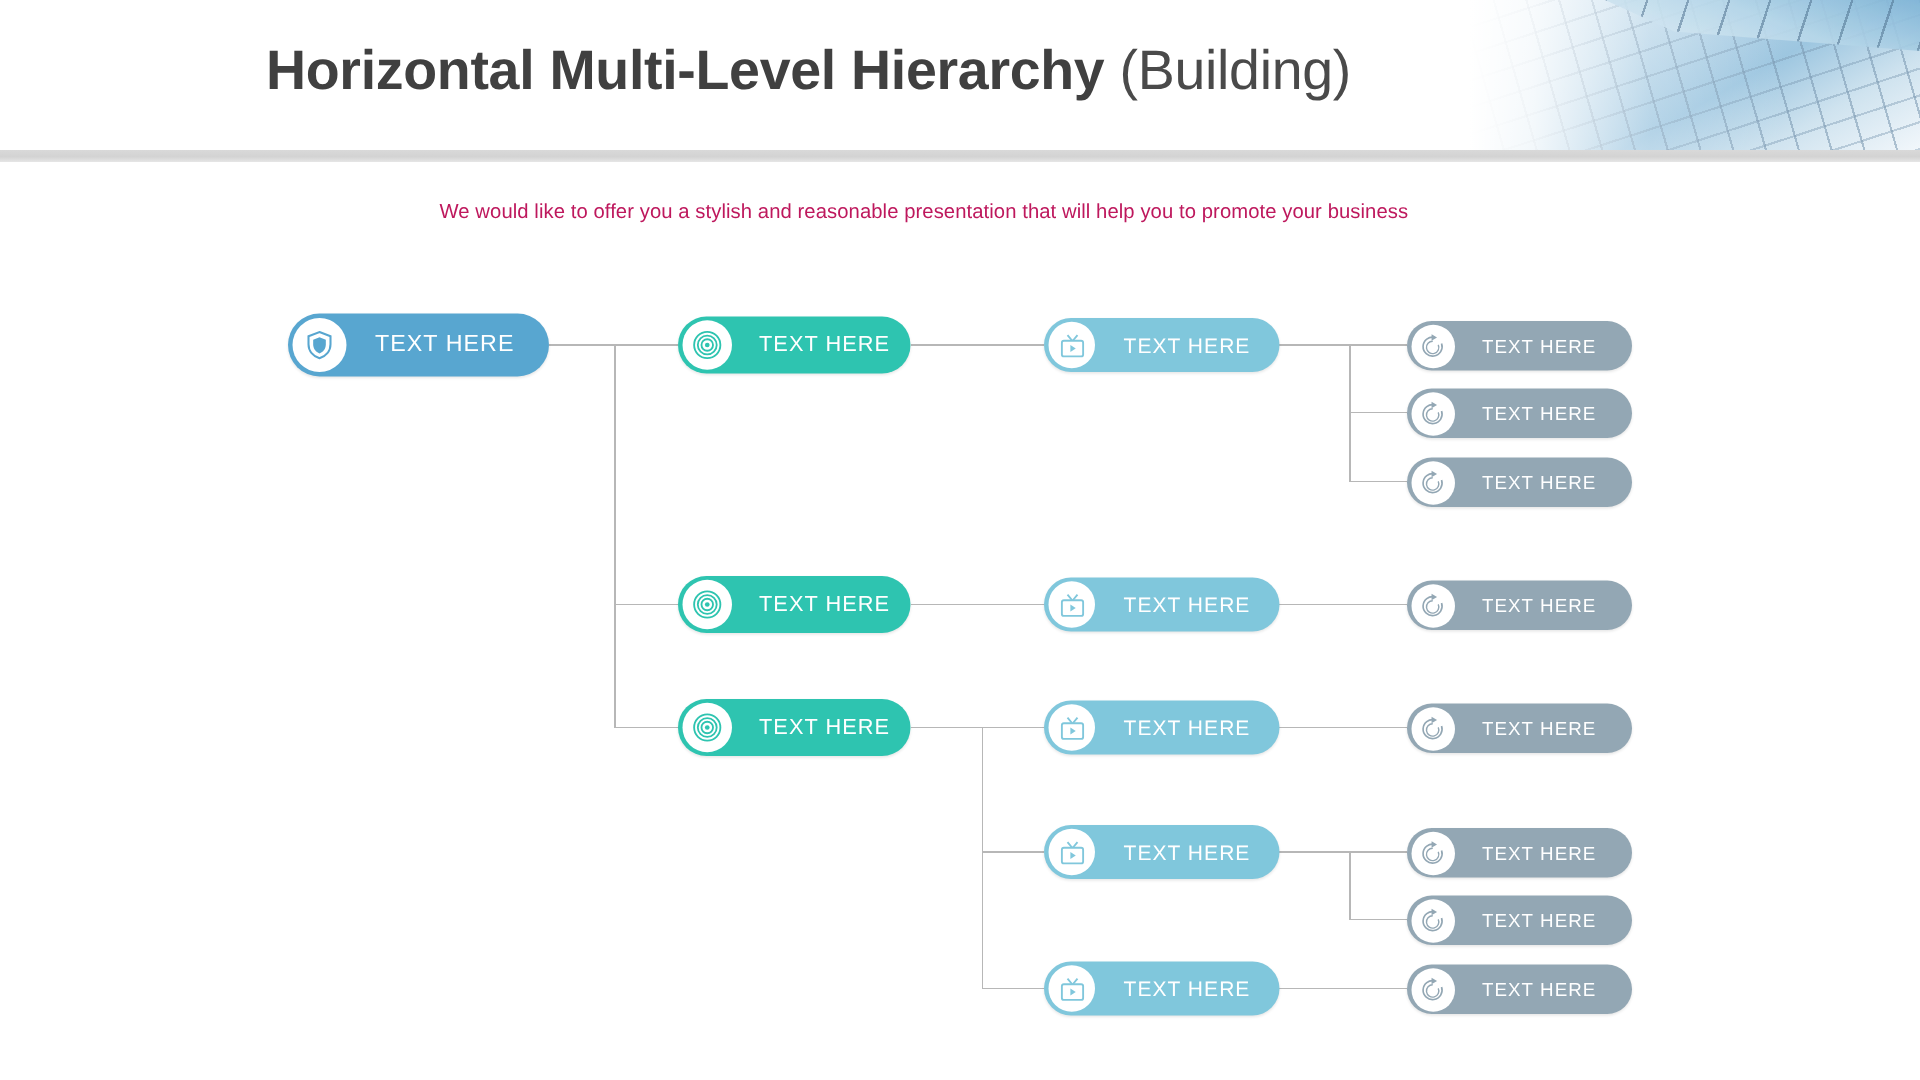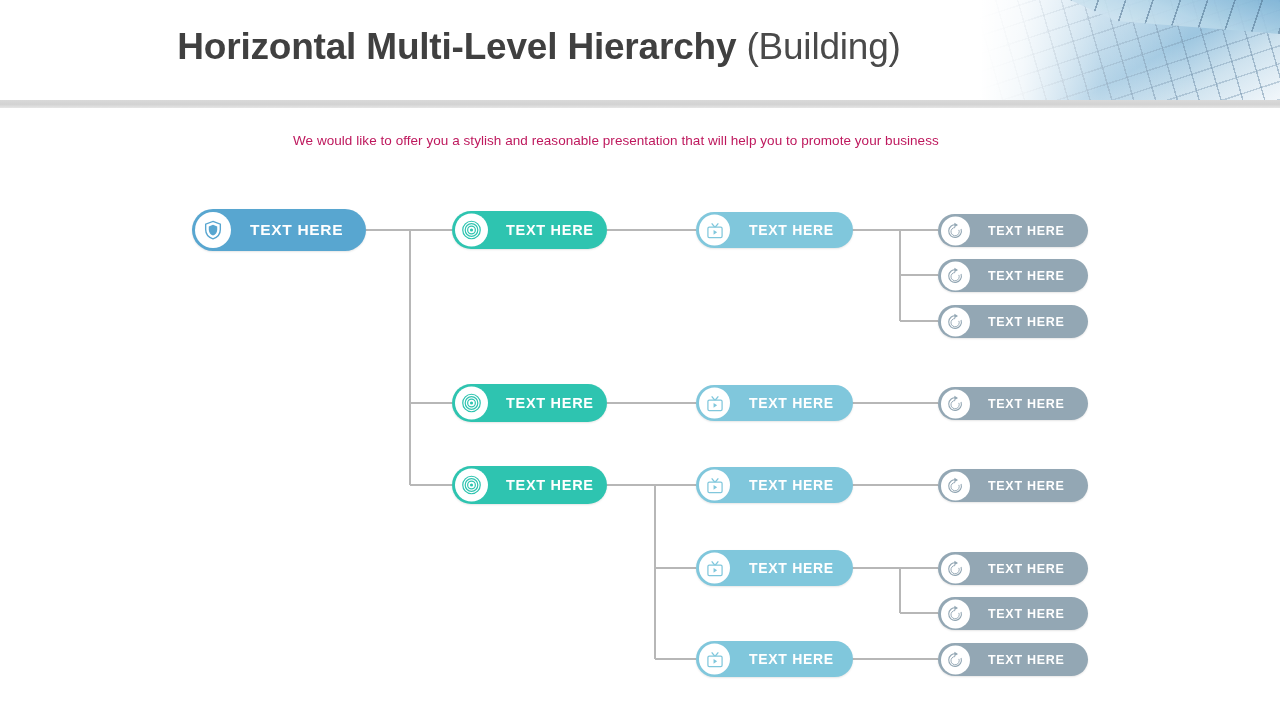--- a/index.html
+++ b/index.html
@@ -58,21 +58,21 @@
     border-radius: 999px; color: #ffffff;
     box-shadow: 0 1px 2px rgba(0,0,0,0.10);
   }
   .node .badge {
     position: absolute; left: 3px; top: 50%; transform: translateY(-50%);
     background: #ffffff; border-radius: 50%;
     display: flex; align-items: center; justify-content: center;
   }
   .node .badge svg { display: block; }
   .node .label {
-    font-weight: bold; letter-spacing: 0.7px; white-space: nowrap;
+    font-weight: normal; letter-spacing: 0.7px; white-space: nowrap;
   }
 
   
   .lvl1 { width: 174px; height: 42px; background: #58a6d0; }
   .lvl1 .badge { width: 36px; height: 36px; }
   .lvl1 .label { font-size: 15.5px; margin-left: 58px; }
 
   
   .lvl2 { width: 155px; height: 38px; background: #2ec4b0; }
   .lvl2 .badge { width: 33px; height: 33px; }

